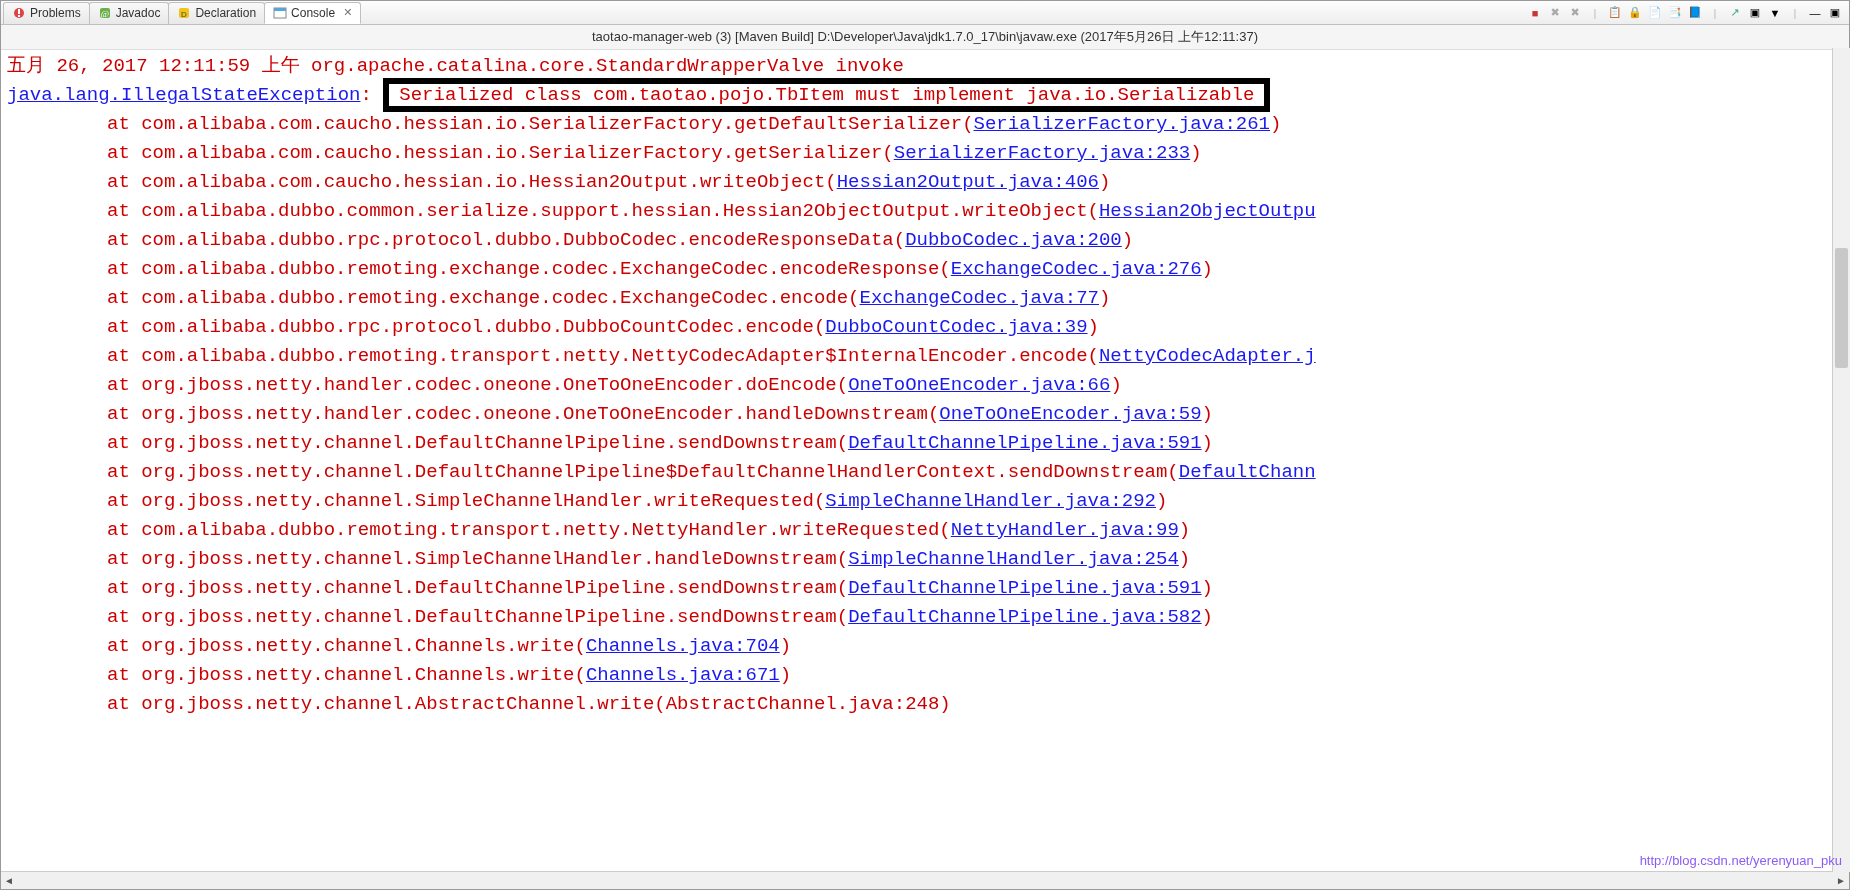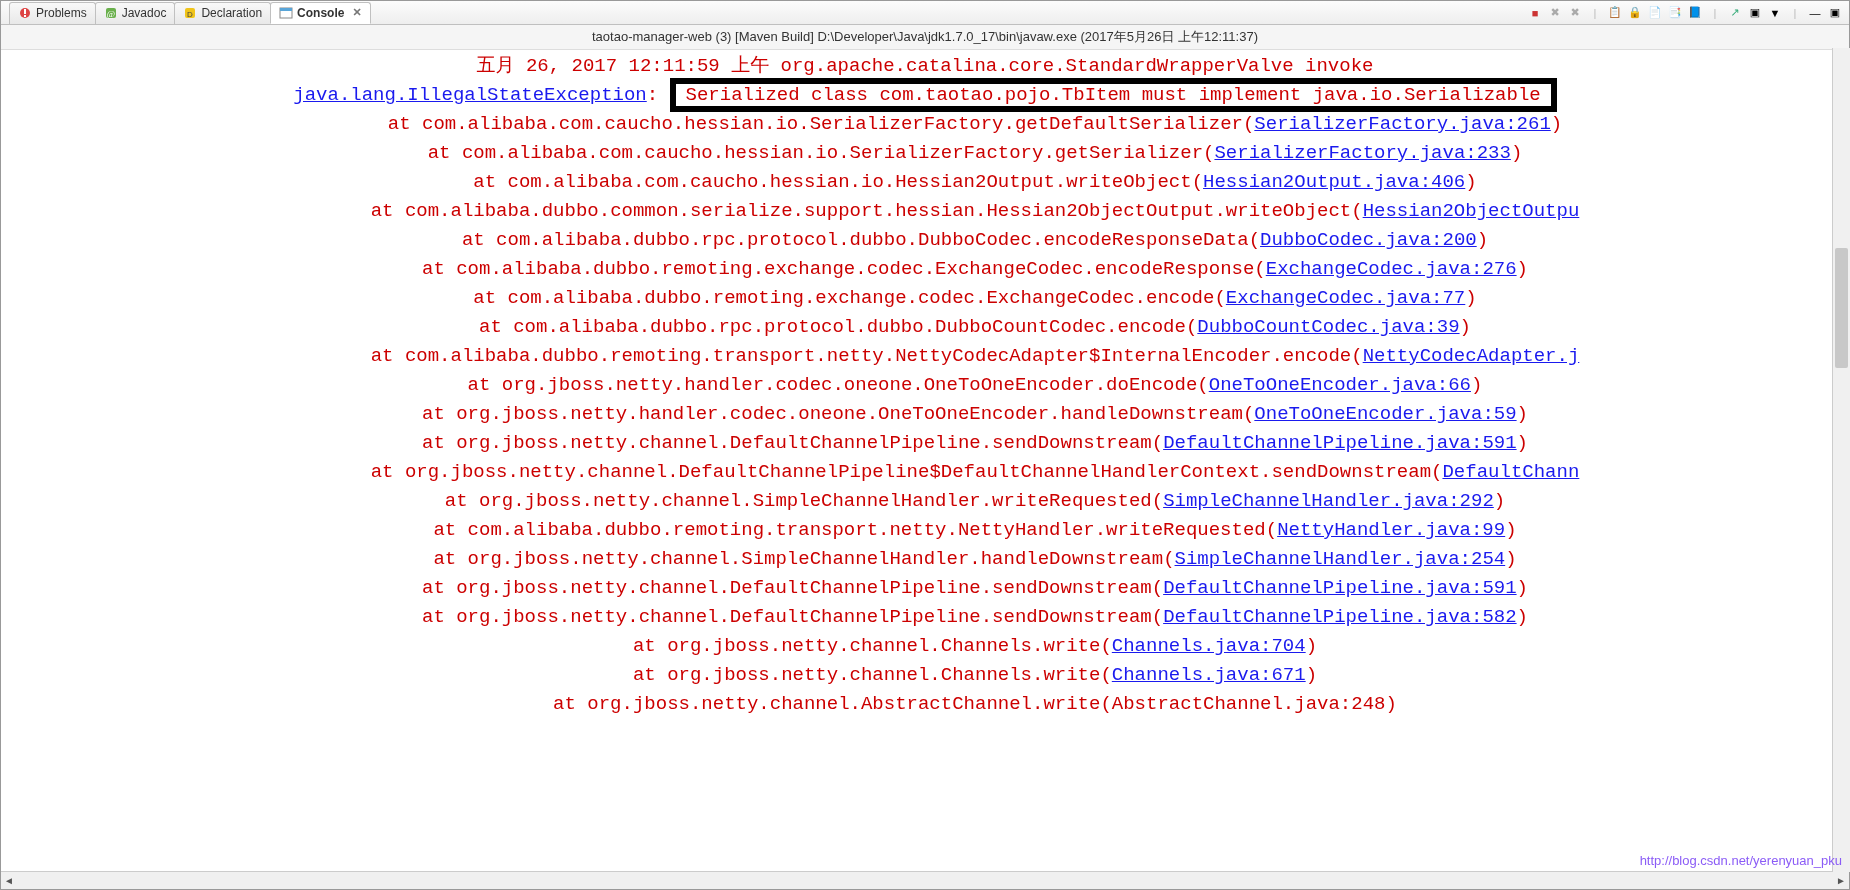--- a/index.html
+++ b/index.html
@@ -13,21 +13,21 @@
   border: 1px solid #999;
   display: flex;
   flex-direction: column;
 }
 .tab-bar {
   display: flex;
   align-items: center;
   height: 24px;
   background: linear-gradient(#fcfcfc, #eeeeee);
   border-bottom: 1px solid #bfbfbf;
-  padding-left: 8px;
+  padding-left: 2px;
 }
 .tab {
   display: flex;
   align-items: center;
   gap: 4px;
   padding: 2px 8px;
   border: 1px solid #c0c0c0;
   border-bottom: none;
   background: linear-gradient(#f9f9f9, #e8e8e8);
   margin-right: -1px;
@@ -35,21 +35,20 @@
   font-size: 12px;
   color: #333;
   cursor: pointer;
   border-radius: 3px 3px 0 0;
 }
 .tab.active {
   background: #fff;
   border-bottom: 1px solid #fff;
   position: relative;
   z-index: 1;
-  font-weight: bold;
 }
 .tab .ticon { width: 14px; height: 14px; display: inline-block; }
 .tab-close { color: #777; font-size: 11px; margin-left: 4px; }
 .tab-spacer { flex: 1; }
 .toolbar-icons {
   display: flex;
   gap: 4px;
   padding-right: 6px;
   align-items: center;
 }
@@ -73,21 +72,20 @@
 }
 .console {
   flex: 1;
   overflow: hidden;
   font-family: "Courier New", Consolas, monospace;
   font-size: 19px;
   line-height: 29px;
   padding: 2px 6px 2px 6px;
   white-space: nowrap;
   position: relative;
-  text-align: center;
 }
 .ln { white-space: pre; }
 .red { color: #cc0000; }
 .blue { color: #1a1aee; text-decoration: underline; cursor: pointer; }
 .boxed { border: 6px solid #000000; padding: 0 10px; }
 .indent { display:inline-block; width: 100px;}
 .hscroll {
   height: 18px;
   background: #f0f0f0;
   border-top: 1px solid #ccc;

